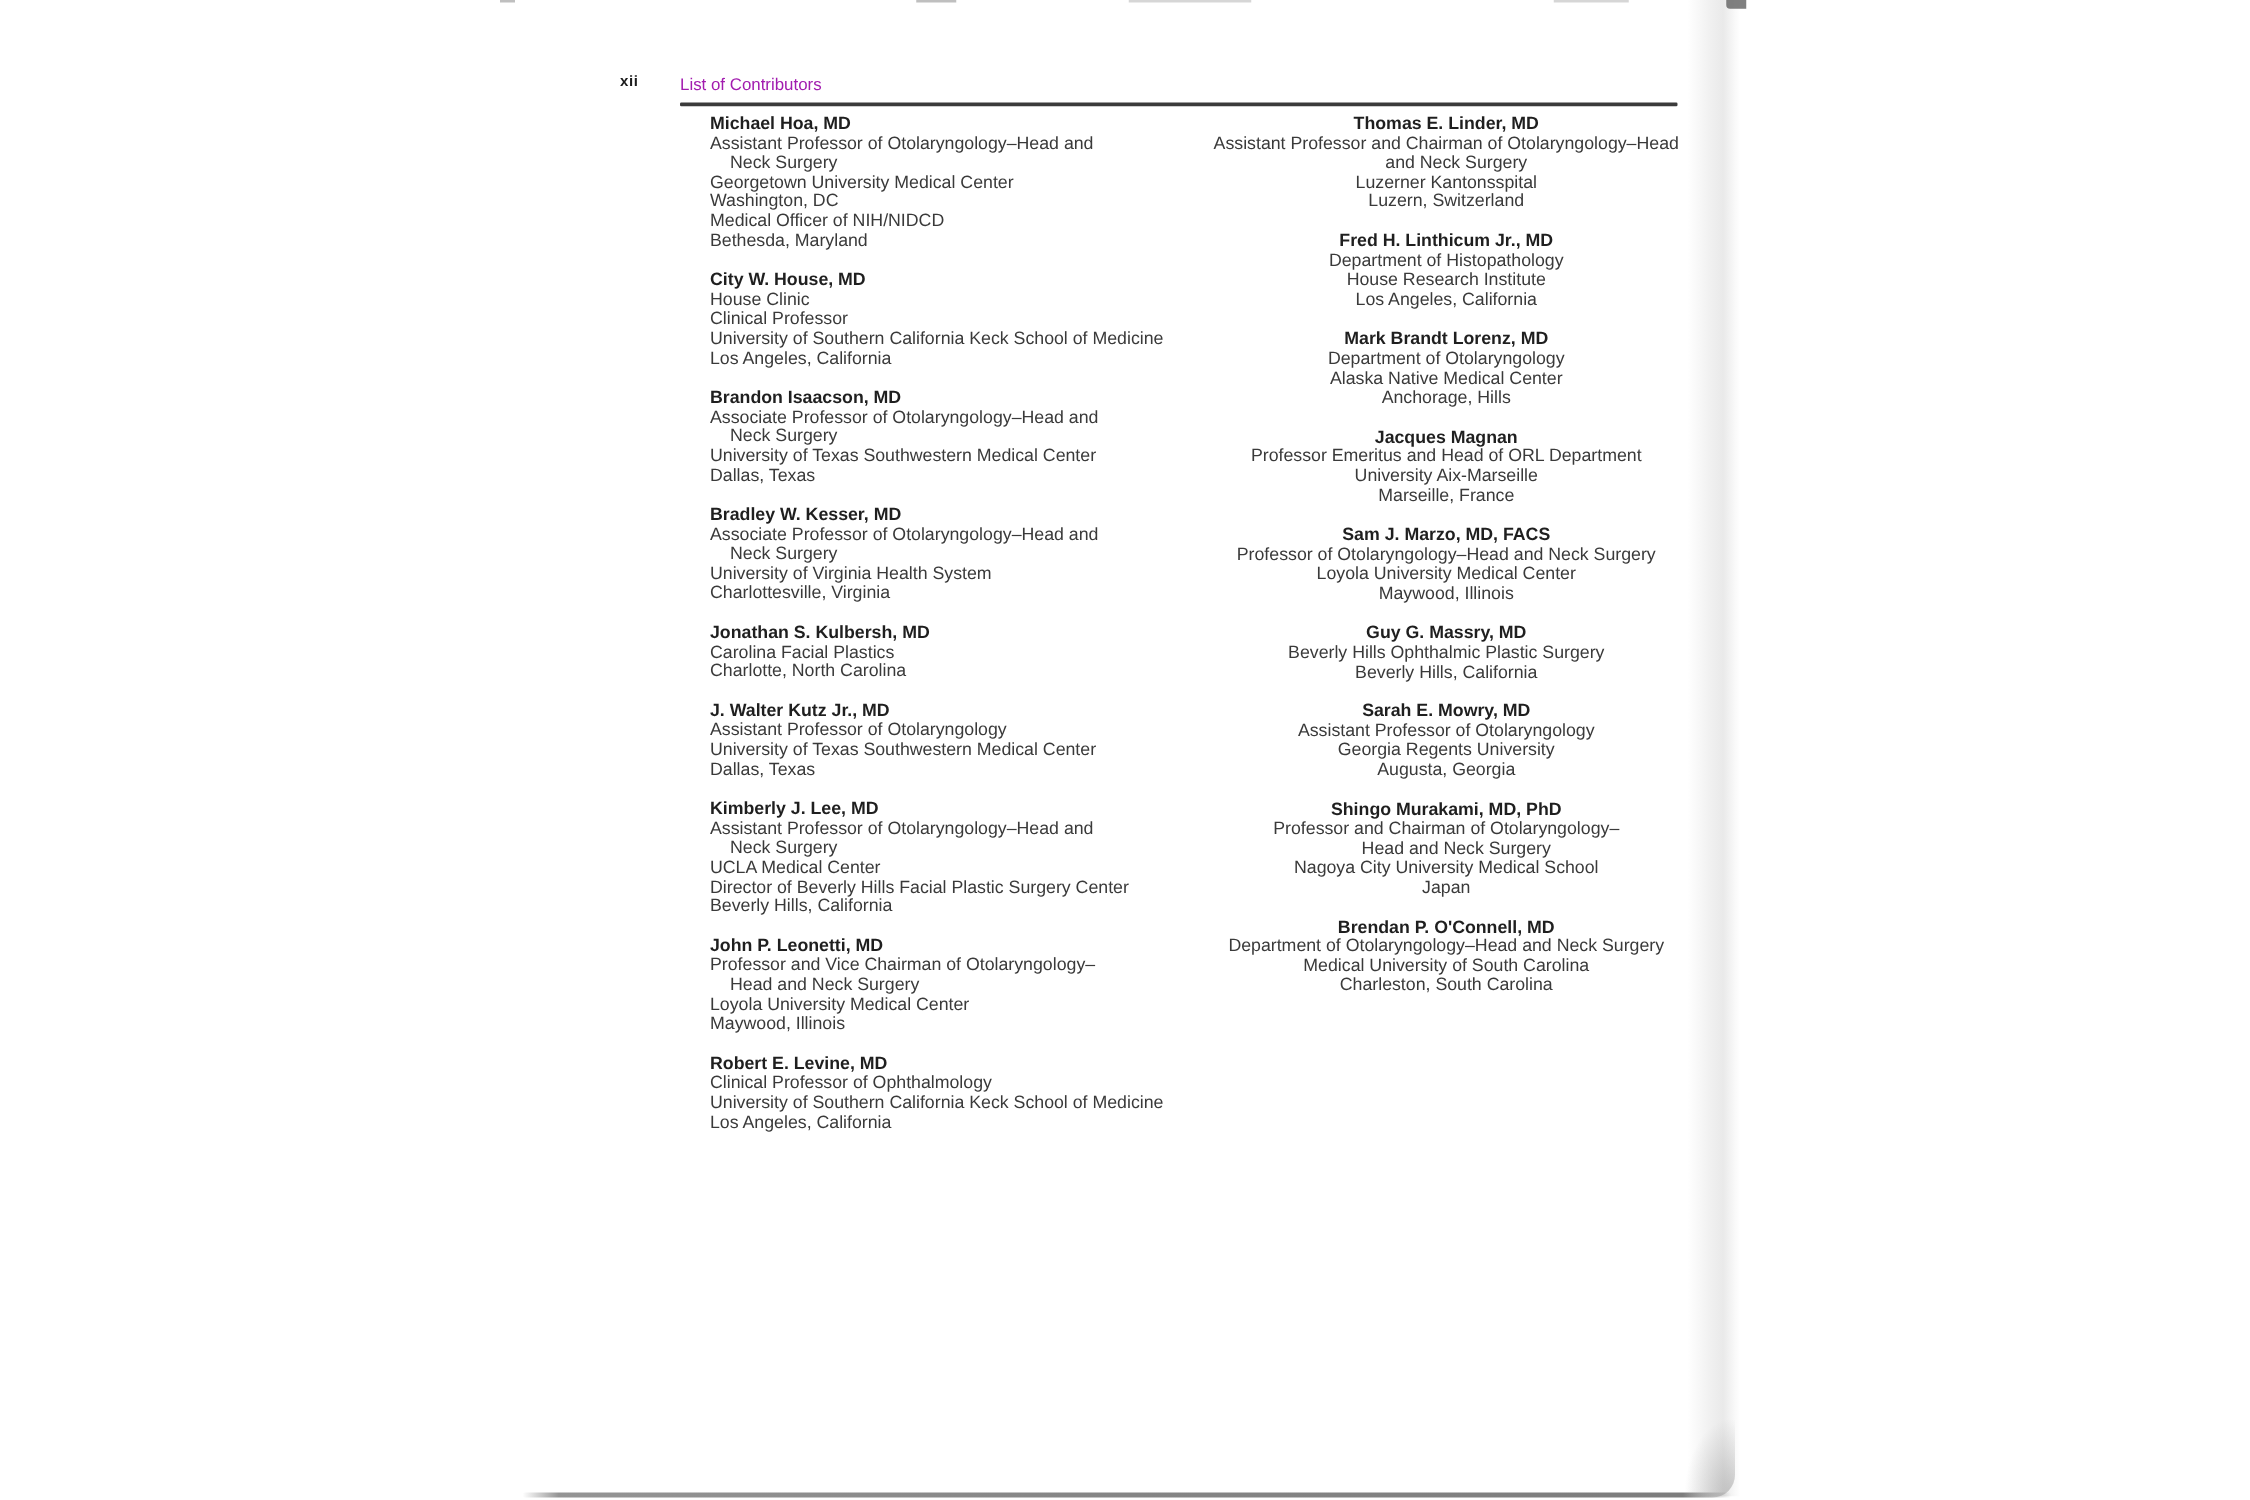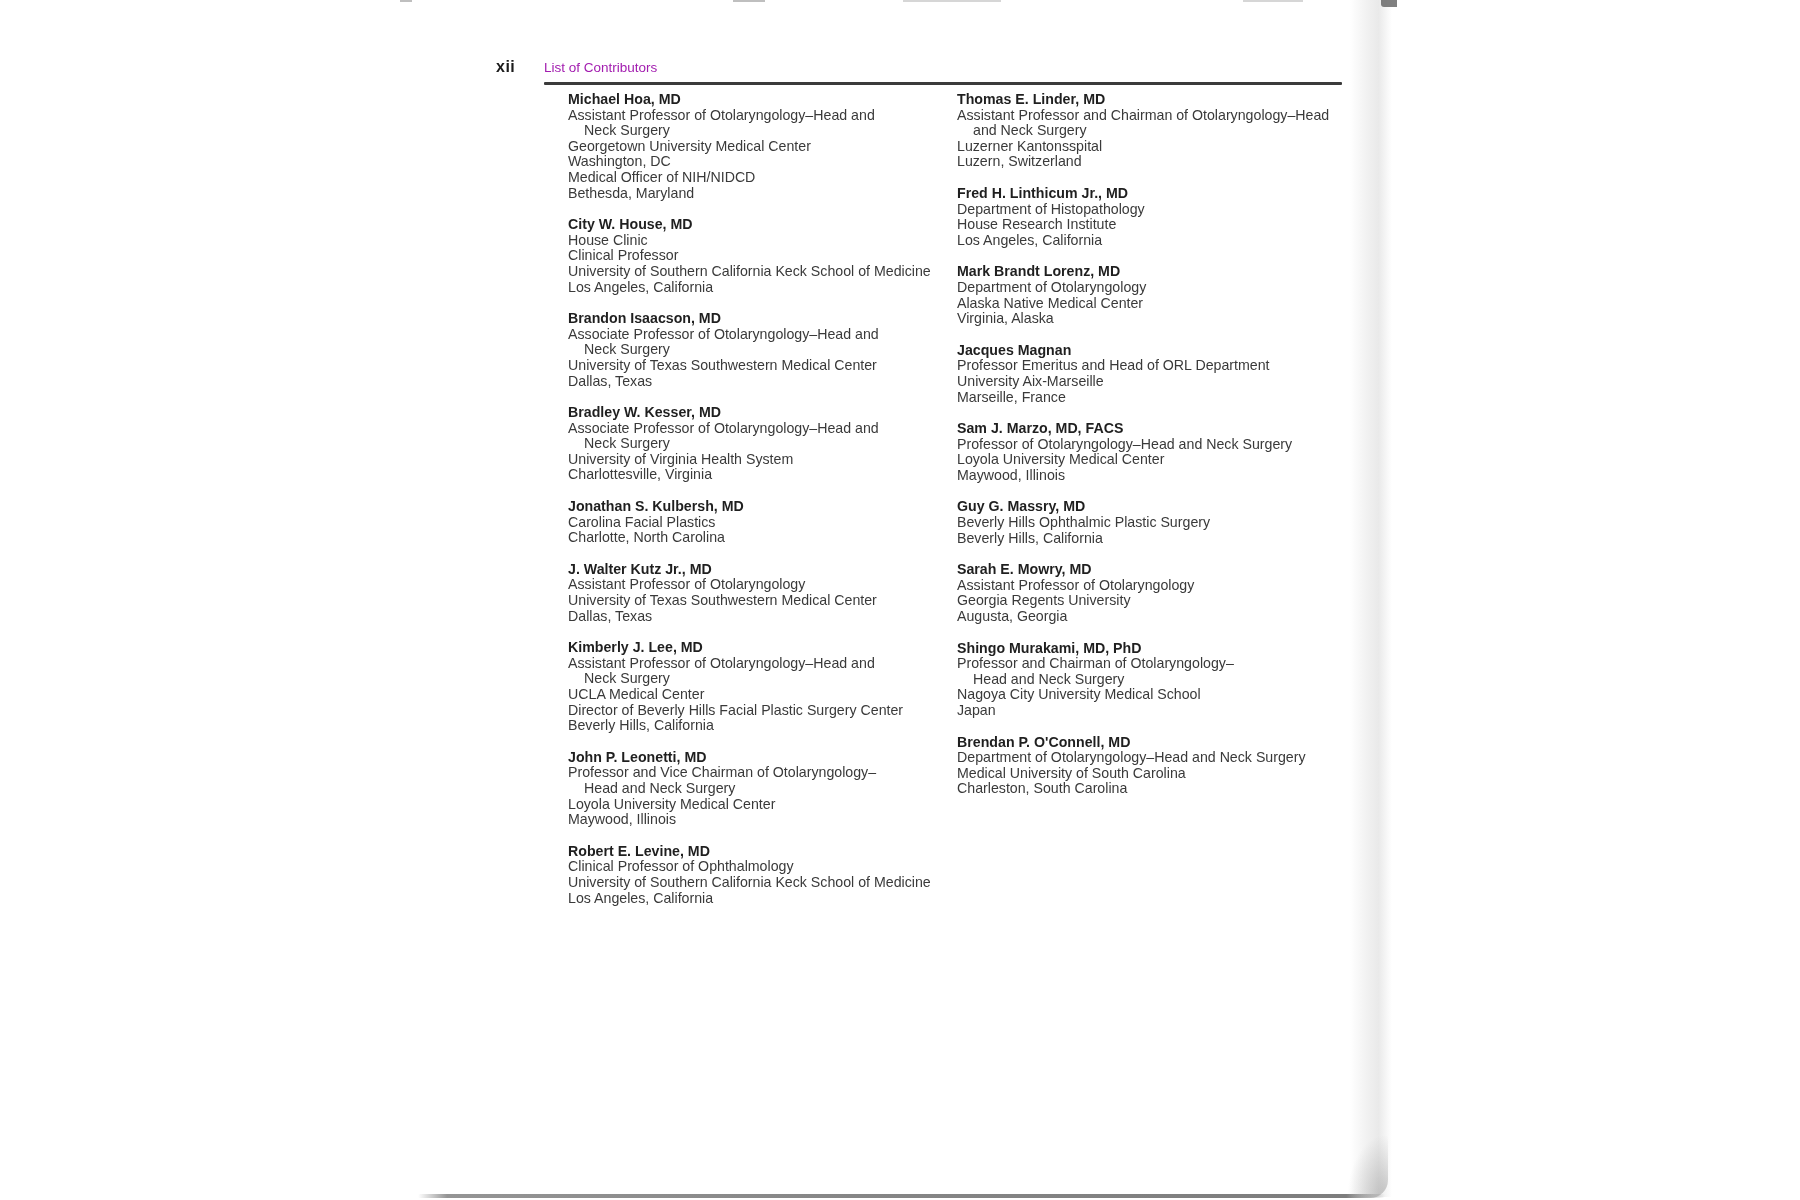--- a/index.html
+++ b/index.html
@@ -10,39 +10,39 @@
     position:relative;
     overflow:hidden;
   }
   .page{
     position:absolute;left:0;top:0;width:1800px;height:1200px;
     background:#ffffff;
   }
   
   .page-number{
     position:absolute;left:496px;top:58px;
-    font-size:16px;font-weight:bold;color:#1b1b1b;
+    font-size:12px;font-weight:bold;color:#1b1b1b;
     letter-spacing:0.5px;
   }
   .header-title{
     position:absolute;left:544px;top:60px;
     font-size:13.5px;color:#a21caf;
   }
   .header-rule{
     position:absolute;left:544px;top:82px;width:798px;height:3px;
     background:#3b3b3b;border-radius:1px;
   }
   
   .col{
     position:absolute;top:92px;
     font-size:14.2px;line-height:15.6px;color:#3a3a3a;
     white-space:nowrap;
   }
   .col-left{left:568px;width:400px;}
-  .col-right{left:957px;width:400px;}
+  .col-right{left:957px;width:400px;text-align:center;}
   .entry{margin-bottom:16px;}
   .entry .name{font-weight:bold;color:#1f1f1f;}
   .entry .line{color:#3a3a3a;}
   .entry .line.indent{padding-left:16px;}
   
   .right-edge-shade{
     position:absolute;left:1350px;top:0;width:42px;height:1197px;
     background:linear-gradient(to right,
       rgba(120,120,120,0) 0%,
       rgba(120,120,120,0.10) 40%,
@@ -168,21 +168,21 @@
       <div class="entry">
         <div class="name">Fred H. Linthicum Jr., MD</div>
         <div class="line">Department of Histopathology</div>
         <div class="line">House Research Institute</div>
         <div class="line">Los Angeles, California</div>
       </div>
       <div class="entry">
         <div class="name">Mark Brandt Lorenz, MD</div>
         <div class="line">Department of Otolaryngology</div>
         <div class="line">Alaska Native Medical Center</div>
-        <div class="line">Virginia, Alaska</div>
+        <div class="line">Anchorage, Hills</div>
       </div>
       <div class="entry">
         <div class="name">Jacques Magnan</div>
         <div class="line">Professor Emeritus and Head of ORL Department</div>
         <div class="line">University Aix-Marseille</div>
         <div class="line">Marseille, France</div>
       </div>
       <div class="entry">
         <div class="name">Sam J. Marzo, MD, FACS</div>
         <div class="line">Professor of Otolaryngology–Head and Neck Surgery</div>

